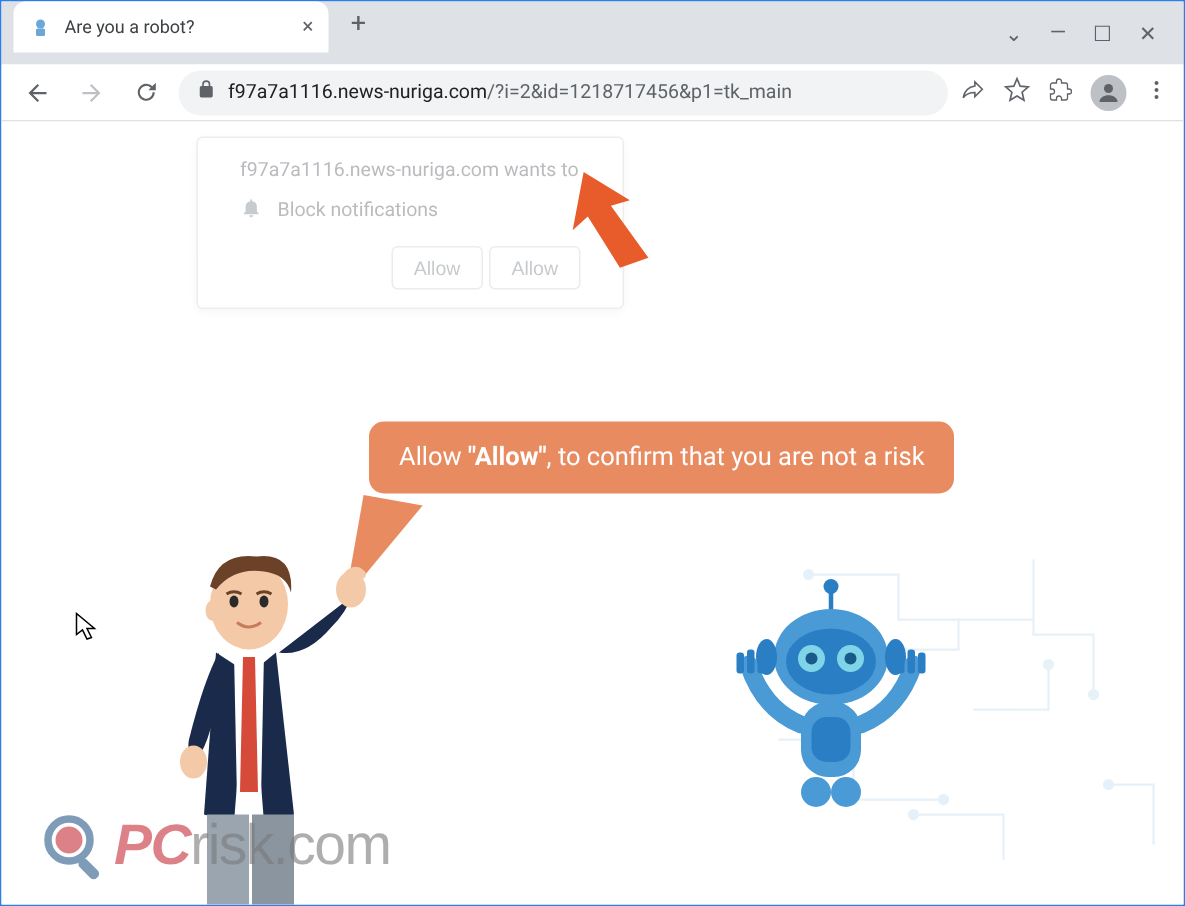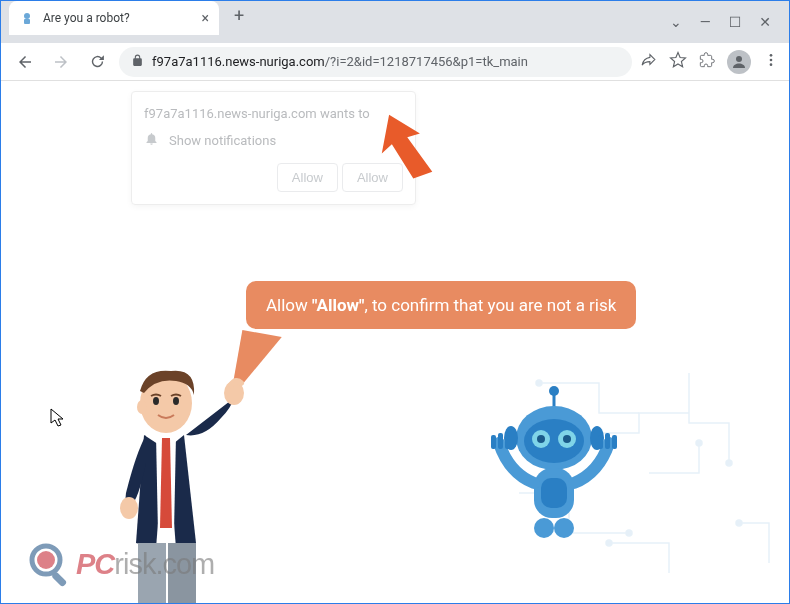--- a/index.html
+++ b/index.html
@@ -22,21 +22,21 @@
     .addr-bar { flex: 1; height: 30px; background: #f1f3f4; border-radius: 15px; display: flex; align-items: center; padding: 0 12px; gap: 8px; }
     .lock-icon { color: #5f6368; font-size: 13px; }
     .url-text { font-size: 13px; color: #5f6368; flex: 1; }
     .url-text .domain { color: #202124; }
     .toolbar-right { display: flex; gap: 12px; align-items: center; }
     .toolbar-icon { color: #5f6368; font-size: 16px; cursor: pointer; }
     .avatar { width: 24px; height: 24px; border-radius: 12px; background: #bdc1c6; display: flex; align-items: center; justify-content: center; }
     
     .viewport { position: relative; width: 100%; height: calc(100% - 80px); background: #fff; overflow: hidden; }
     
-    .notif-box { position: absolute; top: 10px; left: 130px; width: 285px; background: #fff; border: 1px solid #e0e0e0; border-radius: 4px; box-shadow: 0 2px 6px rgba(0,0,0,0.08); padding: 14px 12px 12px; opacity: 0.55; }
+    .notif-box { position: absolute; top: 10px; left: 130px; width: 285px; background: #fff; border: 1px solid #e0e0e0; border-radius: 4px; box-shadow: 0 2px 6px rgba(0,0,0,0.08); padding: 14px 28px 12px; opacity: 0.55; }
     .notif-text { font-size: 13px; color: #808489; margin-bottom: 10px; }
     .notif-row { display: flex; align-items: center; gap: 10px; font-size: 13px; color: #808489; margin-bottom: 14px; }
     .bell { font-size: 14px; color: #808489; }
     .notif-btns { display: flex; gap: 4px; justify-content: flex-end; }
     .notif-btn { border: 1px solid #dadce0; background: #fff; color: #9aa0a6; padding: 6px 14px; border-radius: 4px; font-size: 13px; cursor: pointer; }
     
     .arrow-ptr { position: absolute; top: 30px; left: 370px; width: 70px; height: 80px; }
     
     .speech { position: absolute; top: 200px; left: 245px; background: #e88b61; color: #fff; padding: 14px 20px; border-radius: 10px; font-size: 17px; }
     .speech strong { font-weight: 700; }
@@ -44,21 +44,21 @@
     
     .businessman { position: absolute; bottom: -20px; left: 95px; width: 160px; height: 260px; }
     
     .robot { position: absolute; bottom: 50px; right: 160px; width: 150px; height: 170px; }
     .circuit { position: absolute; bottom: 0; right: 0; width: 300px; height: 260px; opacity: 0.5; }
     
     .verification { position: absolute; bottom: 15px; right: 20px; font-family: Arial, sans-serif; font-weight: 700; font-size: 18px; color: #4a90d9; letter-spacing: 2px; }
     
     .watermark { position: absolute; bottom: 15px; left: 25px; display: flex; align-items: center; gap: 2px; opacity: 0.6; }
     .watermark-icon { width: 48px; height: 48px; }
-    .watermark-text { font-family: Arial, sans-serif; font-size: 29px; font-weight: 400; color: #7a7a7a; letter-spacing: -1px; }
+    .watermark-text { font-family: Arial, sans-serif; font-size: 38px; font-weight: 400; color: #7a7a7a; letter-spacing: -1px; }
     .watermark-text .accent { color: #c82e3a; font-style: italic; font-weight: 700; }
     
     .cursor { position: absolute; top: 327px; left: 49px; font-size: 16px; color: #000; }
   </style>
 </head>
 <body>
 
 <div class="browser-frame">
 
   <div class="titlebar">
@@ -140,21 +140,21 @@
   <div class="viewport">
 
     <div class="notif-box">
       <div class="notif-text">f97a7a1116.news-nuriga.com wants to</div>
       <div class="notif-row">
         <span class="bell">
           <svg width="15" height="15" viewBox="0 0 24 24">
               <path d="M12 22a2 2 0 0 0 2-2h-4a2 2 0 0 0 2 2zm6-6V11a6 6 0 0 0-5-5.91V4a1 1 0 0 0-2 0v1.09A6 6 0 0 0 6 11v5l-2 2v1h16v-1z" fill="#9aa0a6"></path>
             </svg>
         </span>
-        <span>Show notifications</span>
+        <span>Block notifications</span>
       </div>
       <div class="notif-btns">
         <button class="notif-btn">Allow</button>
         <button class="notif-btn">Allow</button>
       </div>
     </div>
 
     <div class="arrow-ptr">
       <svg width="70" height="80" viewBox="0 0 70 80">
           <path d="M35 0 L55 30 L42 28 L50 70 L30 68 L25 28 L12 32 Z" fill="#e85b2a" transform="rotate(-25 35 40)"></path>

